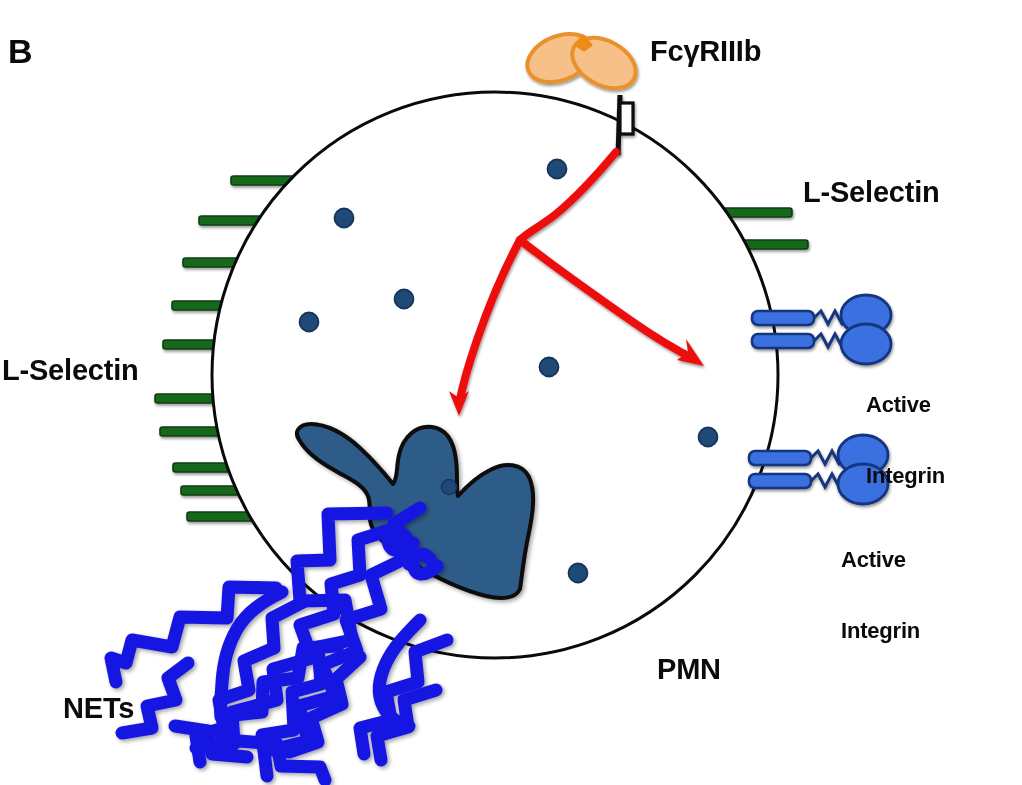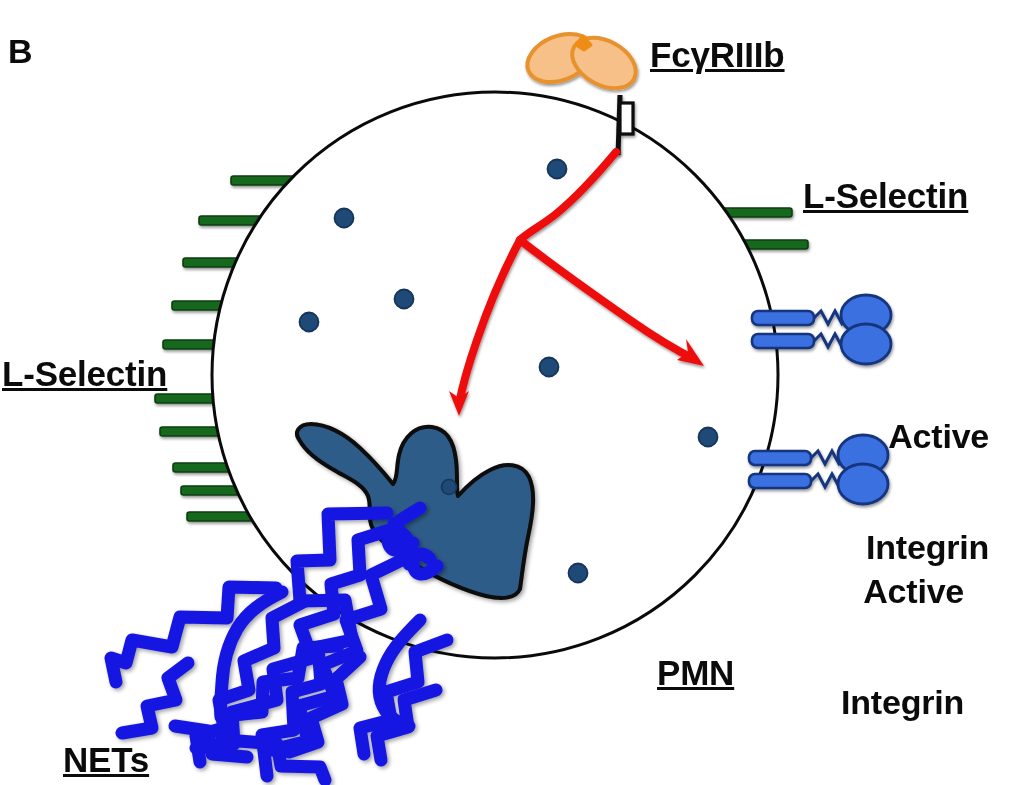--- a/index.html
+++ b/index.html
@@ -14,31 +14,31 @@
   .lbl{
     position:absolute;
     font-family:"Liberation Sans", sans-serif;
     font-weight:bold;
     color:#0b0b0b;
     white-space:pre;
     line-height:1.08;
     letter-spacing:-0.2px;
   }
   .lbl.panel{font-size:34px;}
-  .lbl.big{font-size:35px;text-decoration:underline;}
-  .lbl.two{font-size:34px;text-align:right;}
+  .lbl.big{font-size:29px;}
+  .lbl.two{font-size:22px;text-align:left;}
 
   #panel-label{left:8px;  top:33px;}
   #lbl-fcgr   {left:650px;top:36px;}
   #lbl-lsel-r {left:803px;top:177px;}
   #lbl-lsel-l {left:2px;  top:355px;}
   #lbl-ai-1   {left:866px;top:345px;}
   #lbl-ai-2   {left:841px;top:500px;}
   #lbl-pmn    {left:657px;top:654px;}
-  #lbl-nets   {left:63px; top:693px;margin-top:48px;}
+  #lbl-nets   {left:63px; top:693px;}
 </style>
 </head>
 <body>
 
 <div id="stage">
 <svg viewBox="0 0 1022 785" xmlns="http://www.w3.org/2000/svg">
 
   <defs>
     <filter id="softshadow" x="-40%" y="-40%" width="190%" height="190%">
       <feGaussianBlur in="SourceAlpha" stdDeviation="1.6"></feGaussianBlur>

